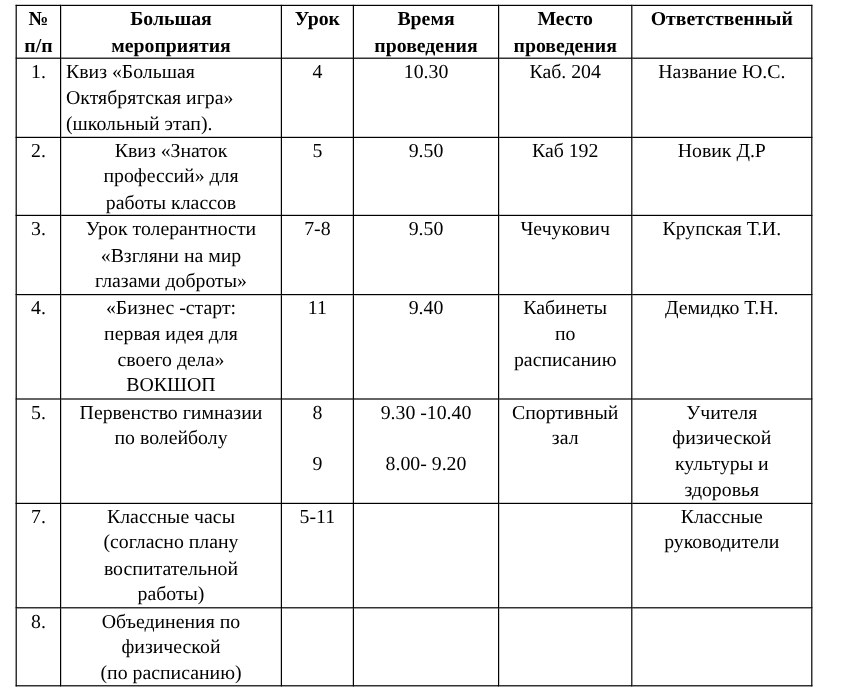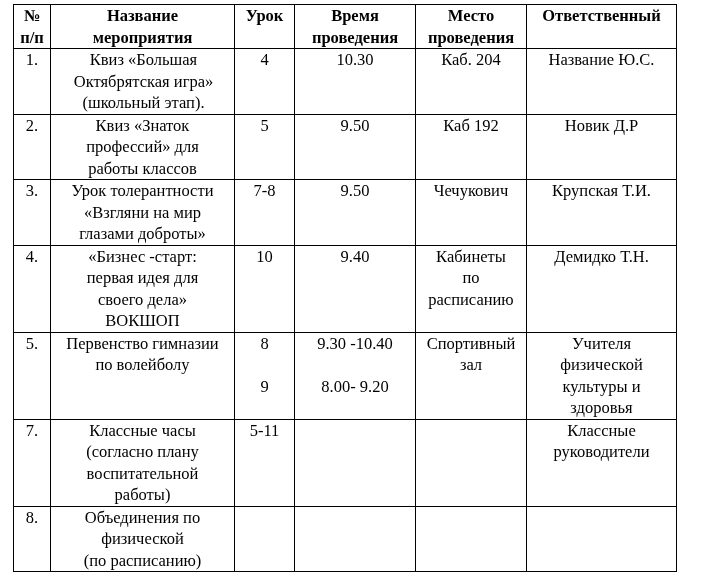--- a/index.html
+++ b/index.html
@@ -8,40 +8,40 @@
   table { position: absolute; left: 13px; top: 4px; border-collapse: collapse; table-layout: fixed; }
   td, th { border: 1.3px solid #000; vertical-align: top; text-align: center;
            font-size: 16.5px; line-height: 21.5px; padding: 0 2px; font-weight: normal; }
   th { font-weight: bold; padding-top: 0; }
   .c1 { width: 37px; }
   .c2 { width: 184px; }
   .c3 { width: 60px; }
   .c4 { width: 121px; }
   .c5 { width: 111px; }
   .c6 { width: 150px; }
-  .left { text-align: center; padding-left: 4px; }
+  .left { text-align: left; padding-left: 4px; }
   .pre { white-space: pre-line; }
 </style>
 </head>
 <body>
 
 <table>
   <colgroup>
     <col class="c1">
       <col class="c2">
       <col class="c3">
       <col class="c4">
       <col class="c5">
       <col class="c6">
   </colgroup>
   <thead>
     <tr style="height:43px">
       <th class="pre">№
 п/п</th>
-      <th class="pre">Название
+      <th class="pre">Большая
 мероприятия</th>
       <th class="pre">Урок</th>
       <th class="pre">Время
 проведения</th>
       <th class="pre">Место
 проведения</th>
       <th class="pre">Ответственный</th>
     </tr>
   </thead>
   <tbody>
@@ -74,21 +74,21 @@
       <td class="pre">9.50</td>
       <td class="pre">Чечукович</td>
       <td class="pre">Крупская Т.И.</td>
     </tr>
     <tr style="height:87px">
       <td class="pre">4.</td>
       <td class="pre">«Бизнес -старт:
 первая идея для
 своего дела»
 ВОКШОП</td>
-      <td class="pre">10</td>
+      <td class="pre">11</td>
       <td class="pre">9.40</td>
       <td class="pre">Кабинеты
 по
 расписанию</td>
       <td class="pre">Демидко Т.Н.</td>
     </tr>
     <tr style="height:87px">
       <td class="pre">5.</td>
       <td class="pre">Первенство гимназии
 по волейболу</td>

